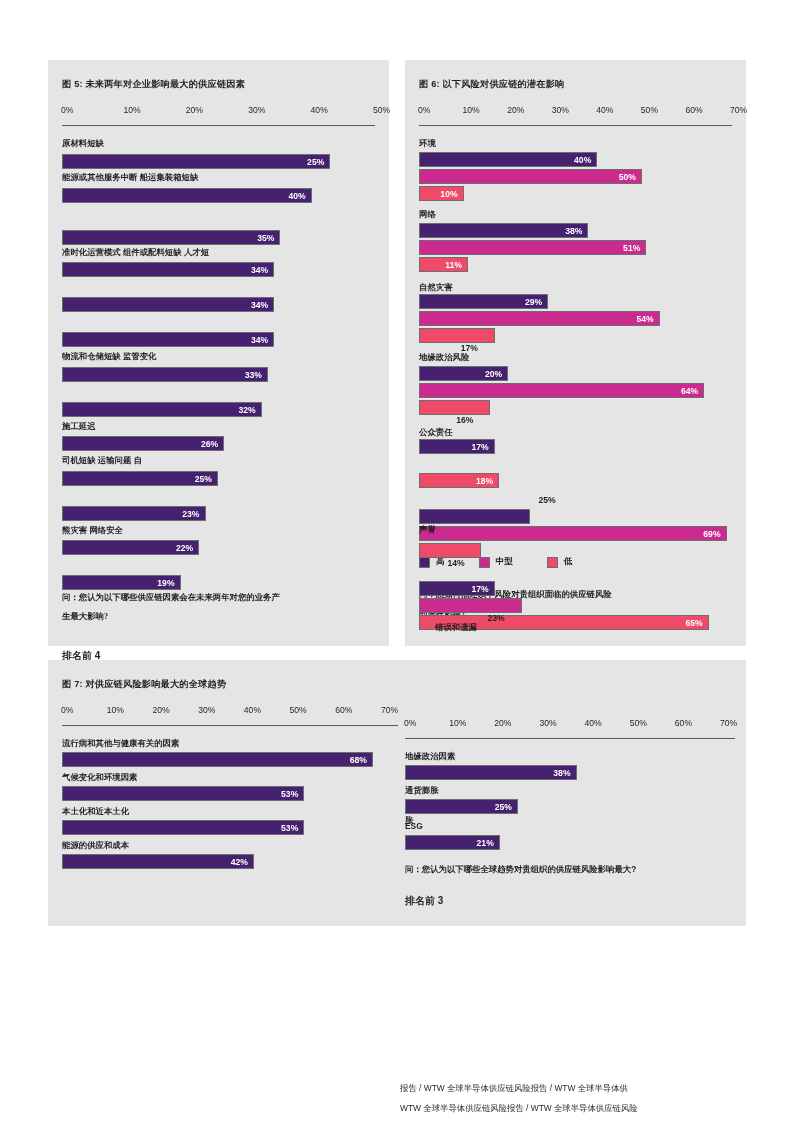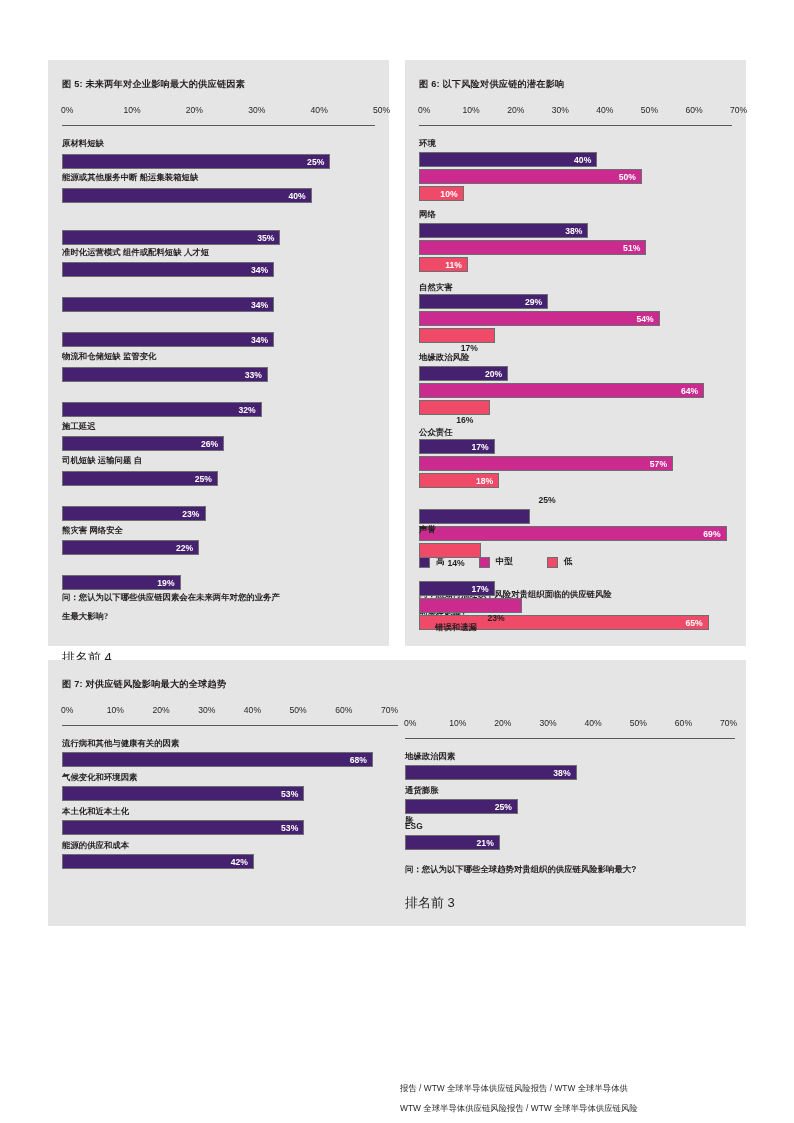--- a/index.html
+++ b/index.html
@@ -67,21 +67,21 @@
   .swatch.mid  { background: #cb2b8f; }
   .swatch.low  { background: #ef4a68; }
   .legend-label { font-size: 8.6px; font-weight: bold; color: #231f20; }
 
   
   .qtext {
     position: absolute; font-size: 8.4px; font-weight: bold;
     color: #231f20; line-height: 19px; white-space: nowrap;
   }
   .note {
-    position: absolute; font-size: 13px; font-weight: normal;
+    position: absolute; font-size: 10px; font-weight: bold;
     color: #231f20; white-space: nowrap;
   }
 
   
   .footer {
     position: absolute; left: 400px; top: 1078px; width: 346px;
     font-size: 8.4px; color: #231f20; line-height: 20px; text-align: left;
   }
   .footer div { white-space: nowrap; }
 </style>
@@ -207,23 +207,20 @@
           </div>
           <div class="bar mid" style="width: 285.257px; top: 249px;">
             <span class="val">64%</span>
           </div>
           <div class="bar low" style="width: 71.3143px; top: 266px;"></div>
           <div class="val outside" style="left: 37.3143px; top: 281px;">16%</div>
           <div class="cat-label" style="top: 218px;">地缘政治风险</div>
           <div class="bar high" style="width: 75.7714px; top: 305px;">
             <span class="val">17%</span>
           </div>
-          <div class="bar mid" style="width: 254.057px; top: 322px;">
-            <span class="val">57%</span>
-          </div>
           <div class="bar low" style="width: 80.2286px; top: 339px;">
             <span class="val">18%</span>
           </div>
           <div class="cat-label" style="top: 293px;">公众责任</div>
           <div class="bar high" style="width: 111.429px; top: 375px;">
             <span class="val"></span>
           </div>
           <div class="val outside" style="left: 119.429px; top: 361px;">25%</div>
           <div class="bar mid" style="width: 307.543px; top: 392px;">
             <span class="val">69%</span>

